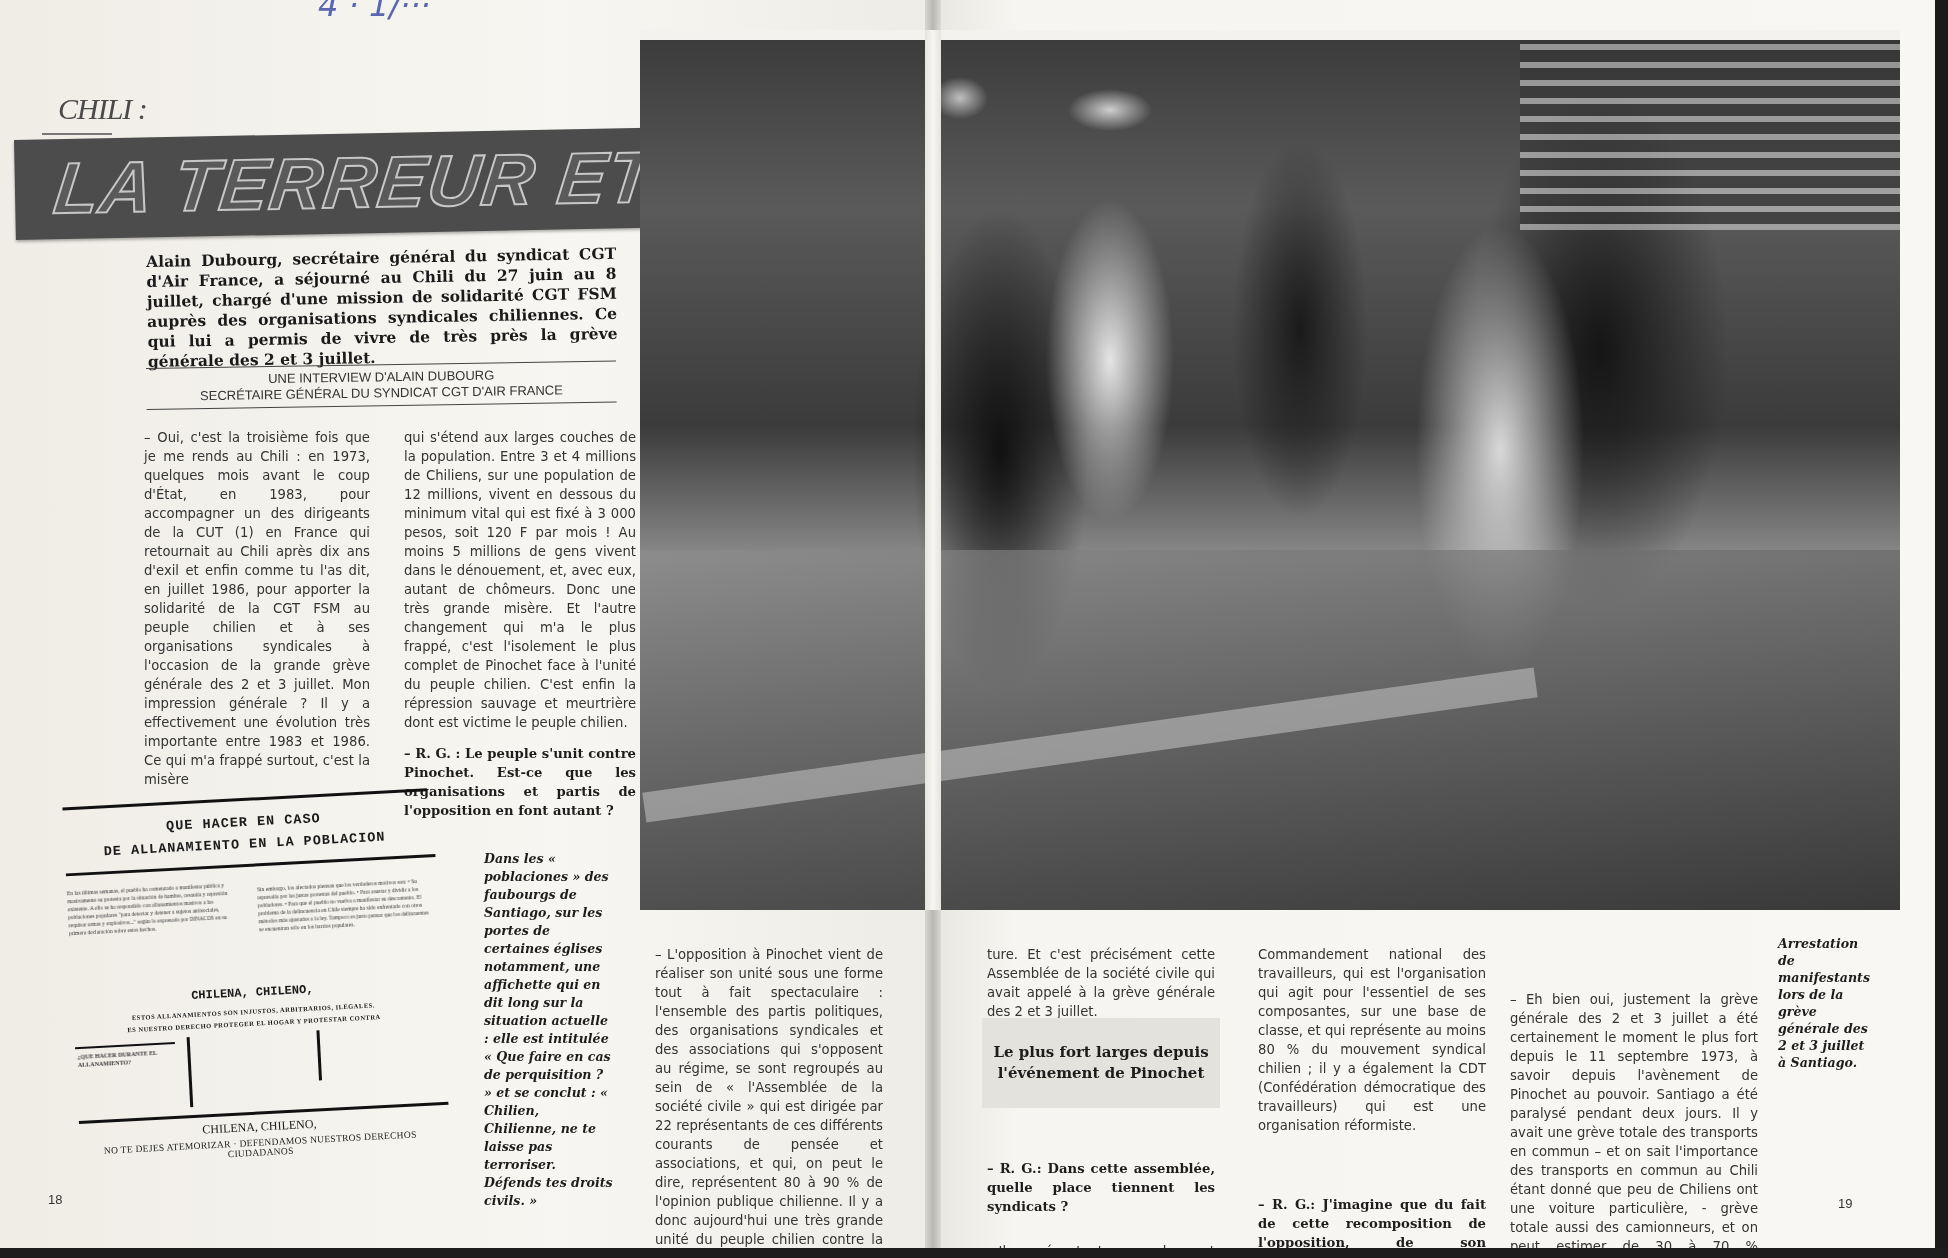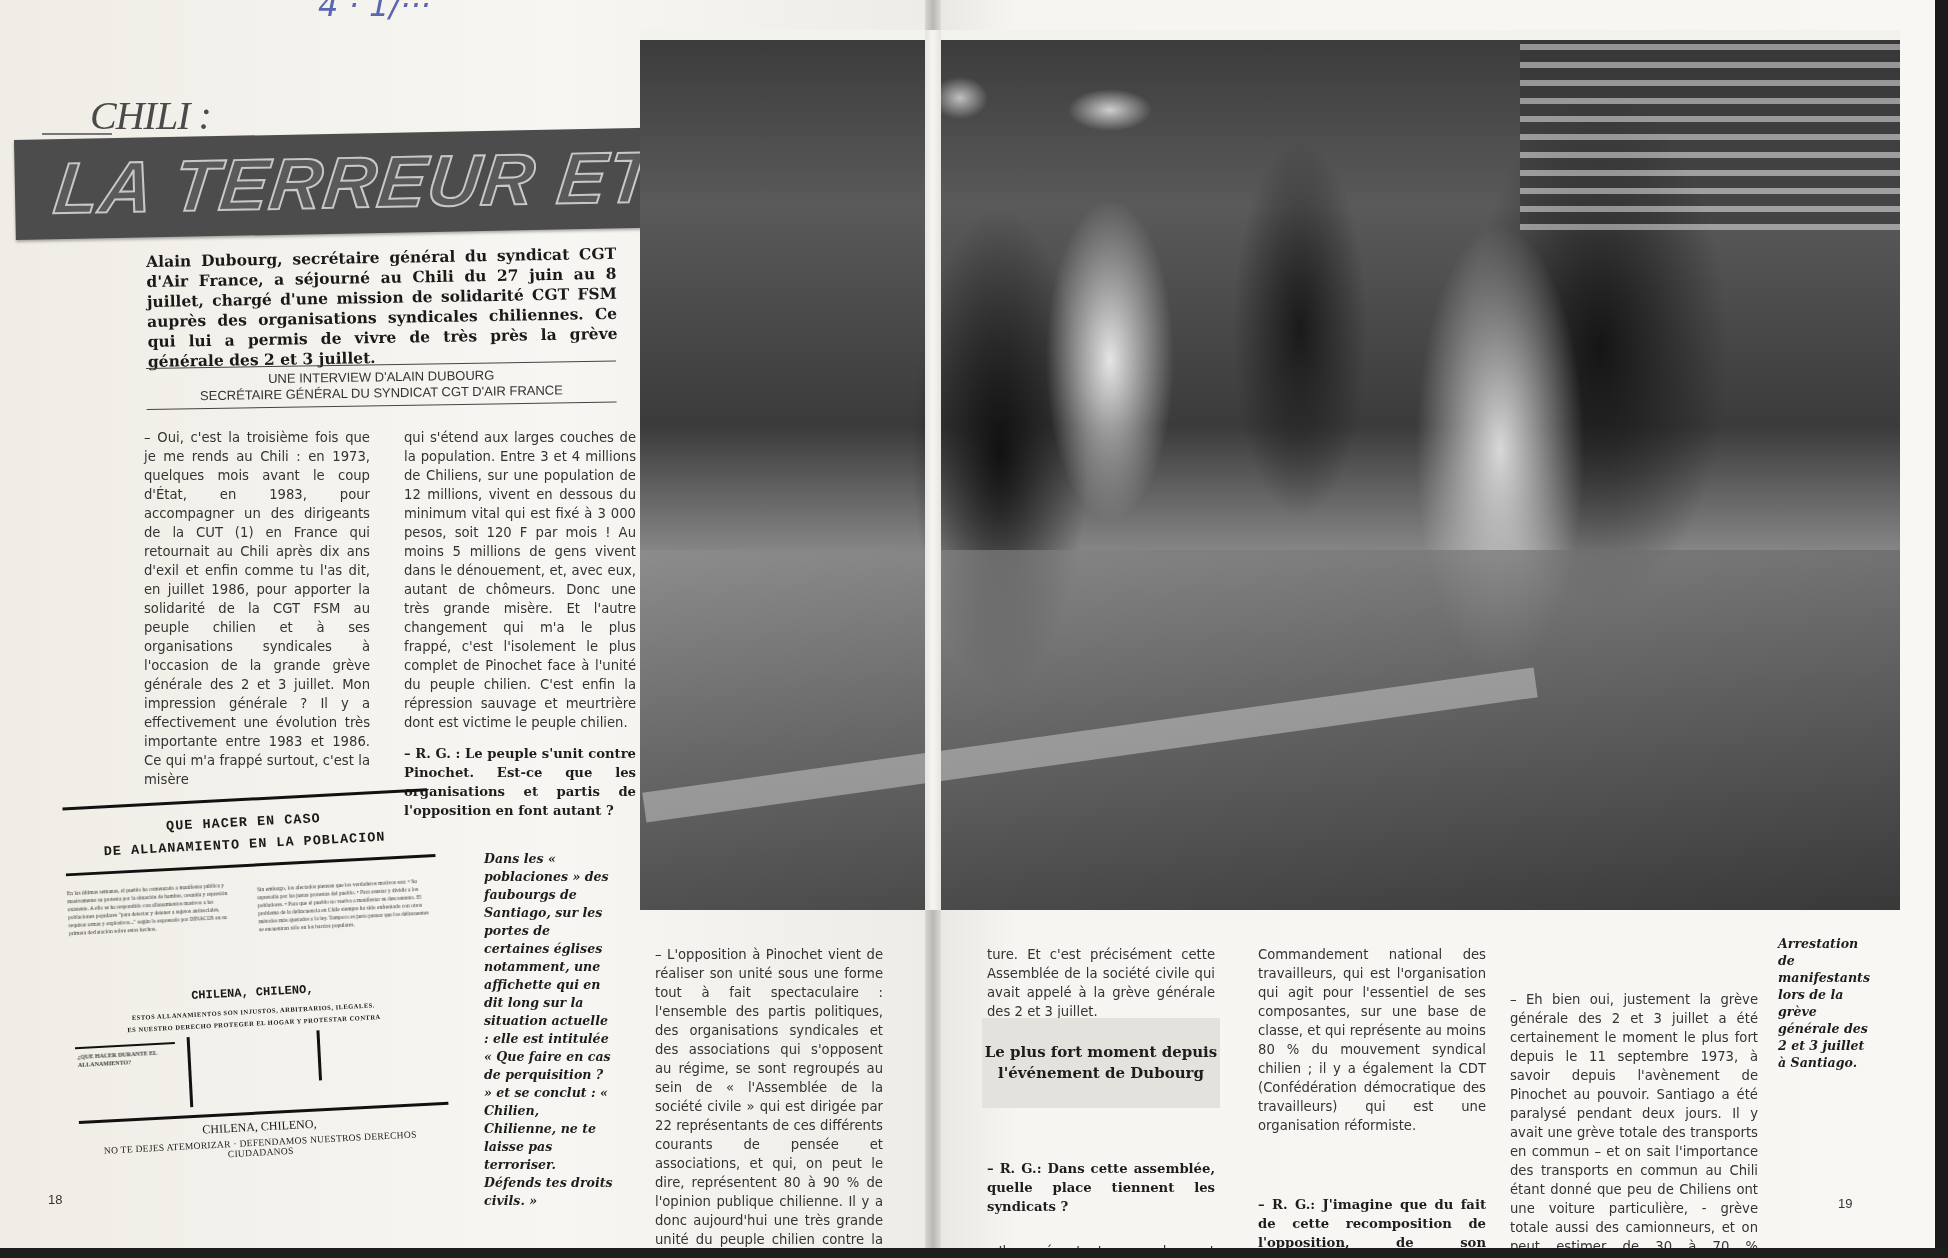--- a/index.html
+++ b/index.html
@@ -11,21 +11,21 @@
   }
   .spread { position: absolute; left: 0; top: 0; width: 1948px; height: 1258px; border-radius: 17px; }
   .page-left { position: absolute; left: 0; top: 0; width: 935px; height: 1258px; background: linear-gradient(90deg,#f0ede6 0%,#f7f6f2 60%,#eeece7 100%); }
   .page-right { position: absolute; left: 935px; top: 0; width: 1013px; height: 1258px; background: linear-gradient(90deg,#e9e7e2 0%,#f6f5f1 8%,#f8f7f4 100%); }
   .gutter { position: absolute; left: 925px; top: 0; width: 16px; height: 1258px; background: linear-gradient(90deg,#d8d6d0,#b9b7b2 50%,#dcdad5); }
   .bottom-edge { position: absolute; left: 0; top: 1248px; width: 1948px; height: 10px; background: #1d1d1d; }
   .right-edge { position: absolute; left: 1935px; top: 0; width: 13px; height: 1258px; background: #1a1a1a; }
 
   .handwriting { position: absolute; left: 318px; top: -14px; font-family: "DejaVu Sans", sans-serif; font-size: 32px; color: #5a66b0; font-style: italic; }
 
-  .kicker { position: absolute; left: 58px; top: 92px; font-family: "Liberation Serif", serif; font-style: italic; font-size: 40px; color: #4a4a4a; letter-spacing: -1px; margin-left: 32px; }
+  .kicker { position: absolute; left: 58px; top: 92px; font-family: "Liberation Serif", serif; font-style: italic; font-size: 30px; color: #4a4a4a; letter-spacing: -1px; }
   .kicker-rule { position: absolute; left: 42px; top: 133px; width: 70px; height: 2px; background: #777; }
 
   .title-band { position: absolute; left: 14px; top: 140px; width: 850px; height: 100px; background: #4c4c4c; transform: rotate(-1.1deg); transform-origin: left top; box-shadow: 0 2px 3px rgba(0,0,0,0.3); }
   .title-text { position: absolute; left: 40px; top: 8px; font-family: "Liberation Sans", sans-serif; font-weight: bold; font-style: italic; font-size: 72px; color: #5a5a5a; letter-spacing: 2px; -webkit-text-stroke: 2px #c8c8c8; transform: skewX(-8deg); white-space: nowrap; }
 
   .lead { position: absolute; left: 146px; top: 252px; width: 470px; font-family: "DejaVu Serif", serif; font-weight: bold; font-size: 15.5px; line-height: 20px; color: #1a1a1a; text-align: justify; transform: rotate(-1deg); transform-origin: left top; }
   .byline { position: absolute; left: 146px; top: 368px; width: 470px; text-align: center; font-family: "Liberation Sans", sans-serif; font-size: 13px; line-height: 16px; color: #333; border-top: 1.5px solid #444; border-bottom: 1.5px solid #444; padding: 4px 0; transform: rotate(-0.9deg); transform-origin: left top; }
 
   .col { position: absolute; font-family: "DejaVu Sans", sans-serif; font-size: 13.2px; line-height: 19px; color: #333; text-align: justify; }
   .col p { margin: 0; }
@@ -149,21 +149,21 @@
   </div>
 
   <div class="right-col c2">
     <p>ture. Et c'est précisément cette Assemblée de la société civile qui avait appelé à la grève générale des 2 et 3 juillet.</p>
     <div style="height:118px"></div>
     <p class="q">– R. G.: Dans cette assemblée, quelle place tiennent les syndicats ?</p>
     <div style="height:6px"></div>
     <p>– Ils représentent en gros le quart de l'ensemble. Il y a évidemment le</p>
   </div>
   <div class="pullquote">
-    <span>Le plus fort moment depuis l'événement de Dubourg</span>
+    <span>Le plus fort larges depuis l'événement de Pinochet</span>
   </div>
 
   <div class="right-col c3">
     <p>Commandement national des travailleurs, qui est l'organisation qui agit pour l'essentiel de ses composantes, sur une base de classe, et qui représente au moins 80 % du mouvement syndical chilien ; il y a également la CDT (Confédération démocratique des travailleurs) qui est une organisation réformiste.</p>
     <div style="height:40px"></div>
     <p class="q">– R. G.: J'imagine que du fait de cette recomposition de l'opposition, de son renforcement, les formes d'action ont également évolué ?</p>
   </div>
 
   <div class="right-col c4">
     <span>– Eh bien oui, justement la grève générale des 2 et 3 juillet a été certainement le moment le plus fort depuis le 11 septembre 1973, à savoir depuis l'avènement de Pinochet au pouvoir. Santiago a été paralysé pendant deux jours. Il y avait une grève totale des transports en commun – et on sait l'importance des transports en commun au Chili étant donné que peu de Chiliens ont une voiture particulière, - grève totale aussi des camionneurs, et on peut estimer de 30 à 70 % l'ensemble des grévistes et de l'absentéisme</span><span class="continue-arrow">▶</span>

